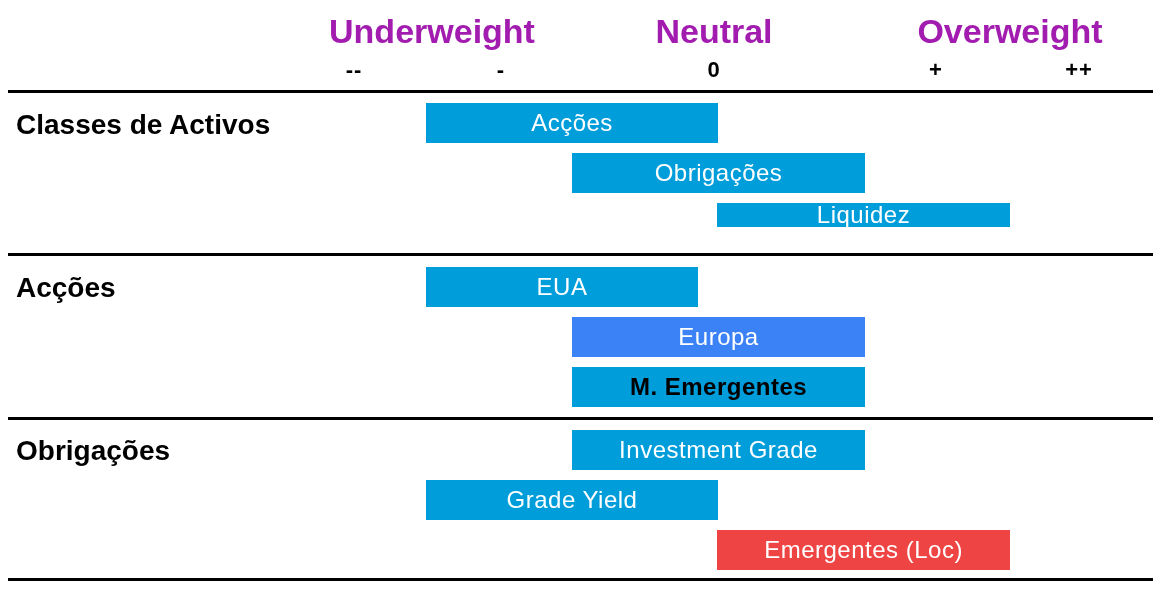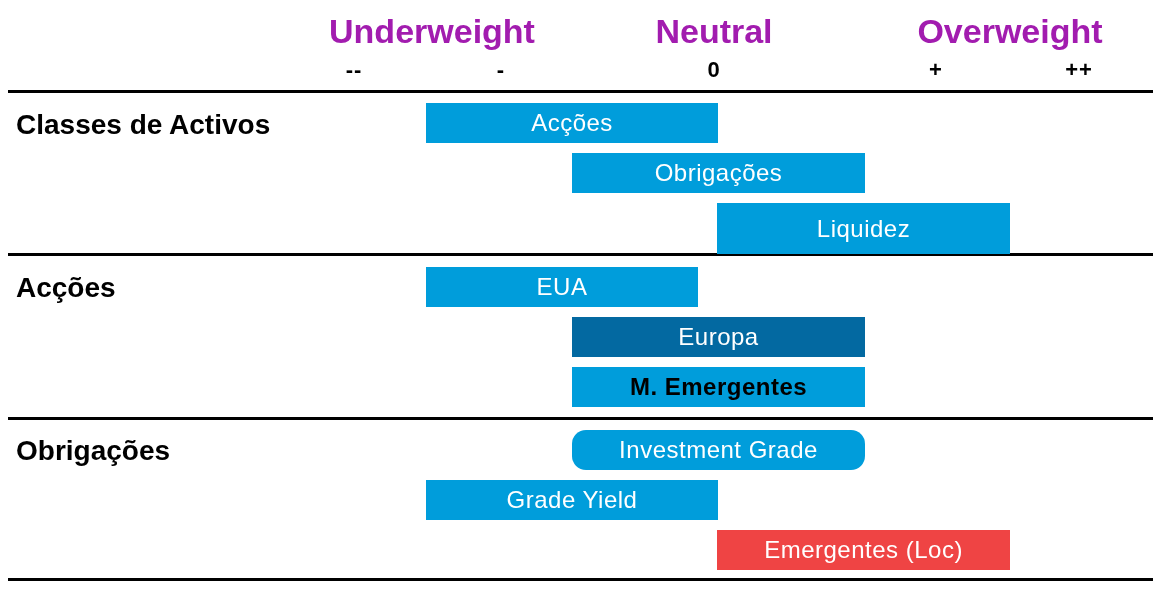--- a/index.html
+++ b/index.html
@@ -84,39 +84,39 @@
     </div>
   <div id="sections">
       <div>
         <div class="section-title" style="left: 16px; top: 111px; color: rgb(0, 0, 0);">Classes de Activos</div>
         <div class="bar" style="left: 426px; width: 292px; top: 103px; height: 40px; background: rgb(0, 157, 219);">
           <span class="bar-label" style="color: rgb(255, 255, 255);">Acções</span>
         </div>
         <div class="bar" style="left: 572px; width: 293px; top: 153px; height: 40px; background: rgb(0, 157, 219);">
           <span class="bar-label" style="color: rgb(255, 255, 255);">Obrigações</span>
         </div>
-        <div class="bar" style="left: 717px; width: 293px; top: 203px; height: 51px; background: rgb(0, 157, 219);">
+        <div class="bar" style="left: 717px; width: 293px; top: 203px; height: 24px; background: rgb(0, 157, 219);">
           <span class="bar-label" style="color: rgb(255, 255, 255);">Liquidez</span>
         </div>
       </div>
       <div>
         <div class="section-title" style="left: 16px; top: 274px; color: rgb(0, 0, 0);">Acções</div>
         <div class="bar" style="left: 426px; width: 272px; top: 267px; height: 40px; background: rgb(0, 157, 219);">
           <span class="bar-label" style="color: rgb(255, 255, 255);">EUA</span>
         </div>
-        <div class="bar" style="left: 572px; width: 293px; top: 317px; height: 40px; background: #0369a1;">
+        <div class="bar" style="left: 572px; width: 293px; top: 317px; height: 40px; background: #3b82f6;">
           <span class="bar-label" style="color: rgb(255, 255, 255);">Europa</span>
         </div>
         <div class="bar" style="left: 572px; width: 293px; top: 367px; height: 40px; background: rgb(0, 157, 219);">
           <span class="bar-label" style="color: #000000; font-weight: bold;">M. Emergentes</span>
         </div>
       </div>
       <div>
         <div class="section-title" style="left: 16px; top: 437px; color: rgb(0, 0, 0);">Obrigações</div>
-        <div class="bar" style="left: 572px; width: 293px; top: 430px; height: 40px; background: rgb(0, 157, 219); border-radius: 14px;">
+        <div class="bar" style="left: 572px; width: 293px; top: 430px; height: 40px; background: rgb(0, 157, 219);">
           <span class="bar-label" style="color: rgb(255, 255, 255);">Investment Grade</span>
         </div>
         <div class="bar" style="left: 426px; width: 292px; top: 480px; height: 40px; background: rgb(0, 157, 219);">
           <span class="bar-label" style="color: rgb(255, 255, 255);">Grade Yield</span>
         </div>
         <div class="bar" style="left: 717px; width: 293px; top: 530px; height: 40px; background: #ef4444;">
           <span class="bar-label" style="color: rgb(255, 255, 255);">Emergentes (Loc)</span>
         </div>
       </div>
     </div>

